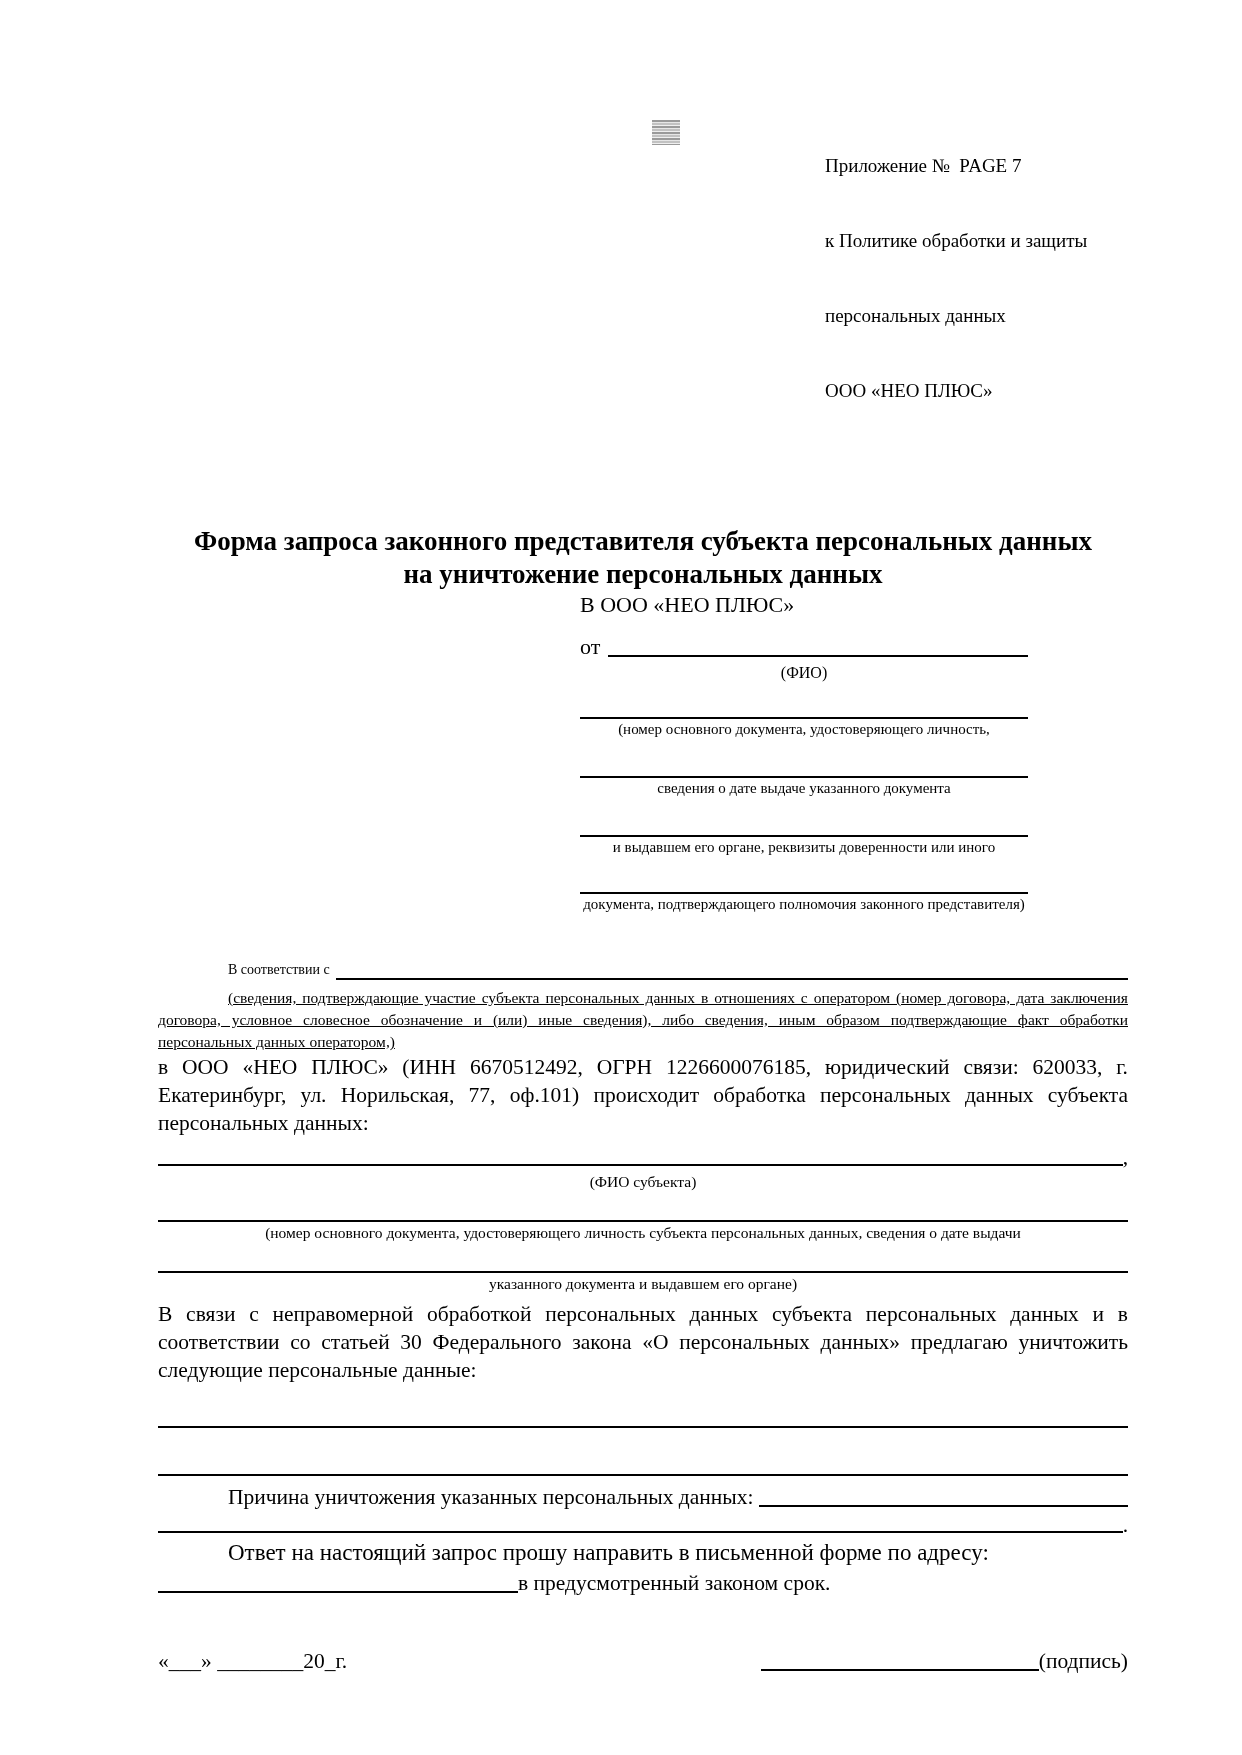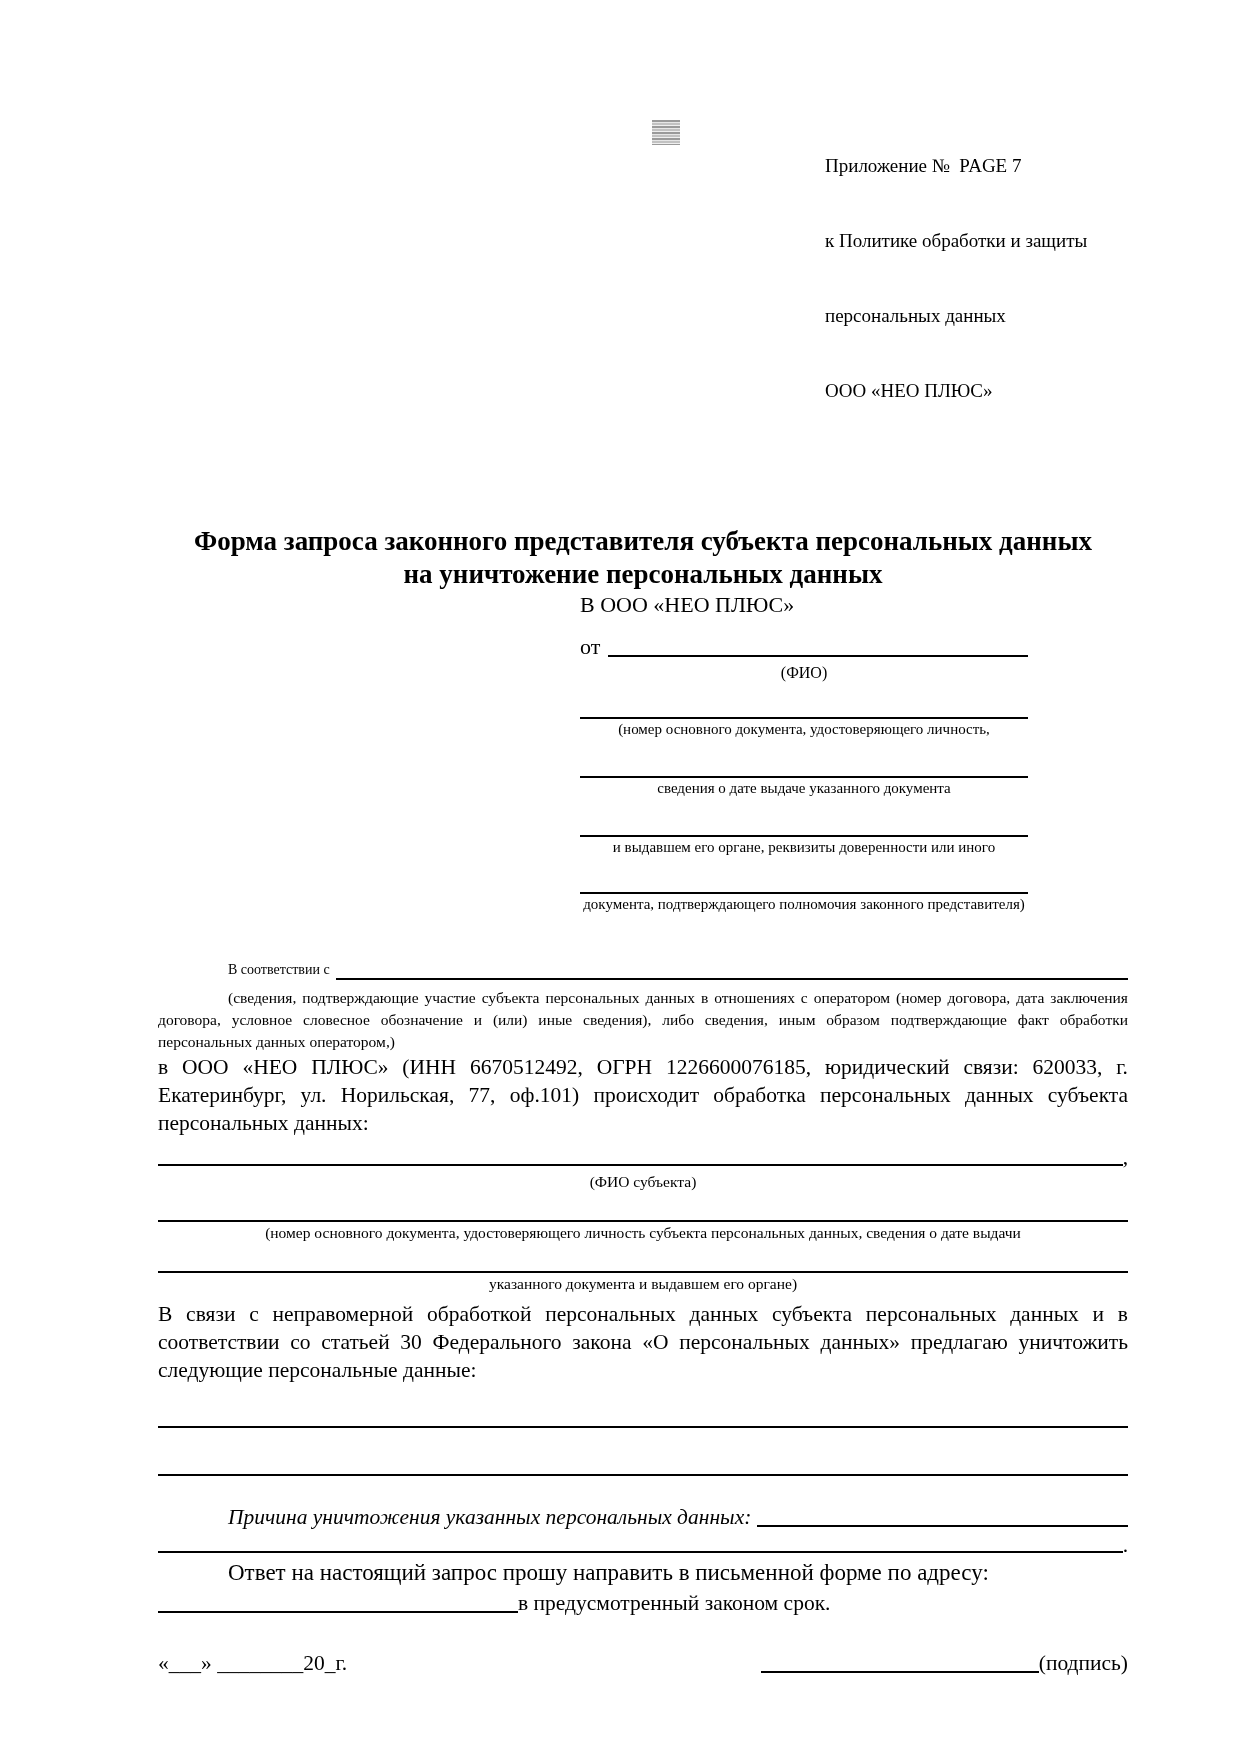--- a/index.html
+++ b/index.html
@@ -45,42 +45,42 @@
   .cap { font-size:15px; line-height:21px; text-align:center; }
   .cap16 { font-size:16px; }
   .blank { border-bottom:2.5px solid #000; }
   .b34 { height:34px; } .b36 { height:36px; }
 
   .according-row { margin-top:40px; font-size:14px; line-height:30px; padding-left:70px; }
   .according-row .lbl { margin-right:6px; white-space:nowrap; }
 
   .note {
     font-size:15.5px; line-height:22px;
-    text-align:justify; text-indent:70px; margin-top:2px;
+    text-align:justify; text-indent:70px; margin-top:2px;text-decoration:underline;
   }
 
   .para { font-size:21.5px; line-height:28px; text-align:justify; }
 
   .subject-row { margin-top:6px; font-size:21.5px; line-height:28px; }
   .body-blank { height:28px; border-bottom:2.5px solid #000; }
   .capw { font-size:15.5px; line-height:21px; text-align:center; }
 
   .request { margin-top:6px; }
   .dline1 { margin-top:8px; height:34px; border-bottom:2.5px solid #000; }
   .dline2 { height:46px; border-bottom:2.5px solid #000; }
 
-  .reason-row { margin-top:26px; font-size:21.5px; line-height:30px; padding-left:70px;font-style:italic; }
+  .reason-row { margin-top:6px; font-size:21.5px; line-height:30px; padding-left:70px; }
   .reason-row .lbl { margin-right:6px; white-space:nowrap; }
   .dot-row { font-size:21.5px; line-height:26px; }
   .reply { font-size:23px; line-height:30px; padding-left:70px; }
   .reply-row { font-size:21.5px; line-height:30px; }
   .reply-row .fill-fixed { width:360px; }
 
   .footer-row {
-    margin-top:30px; font-size:21.5px; line-height:30px;
+    margin-top:48px; font-size:21.5px; line-height:30px;
     display:flex; justify-content:space-between; align-items:flex-end;
   }
   .sig { display:flex; align-items:flex-end;text-align:center; }
   .sig .fill-fixed { width:278px; }
 </style>
 </head>
 <body>
 
 <div class="page">
 

